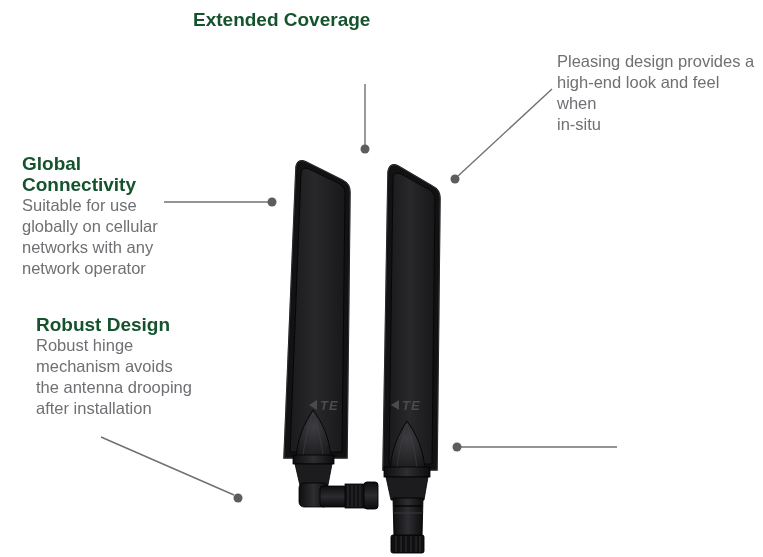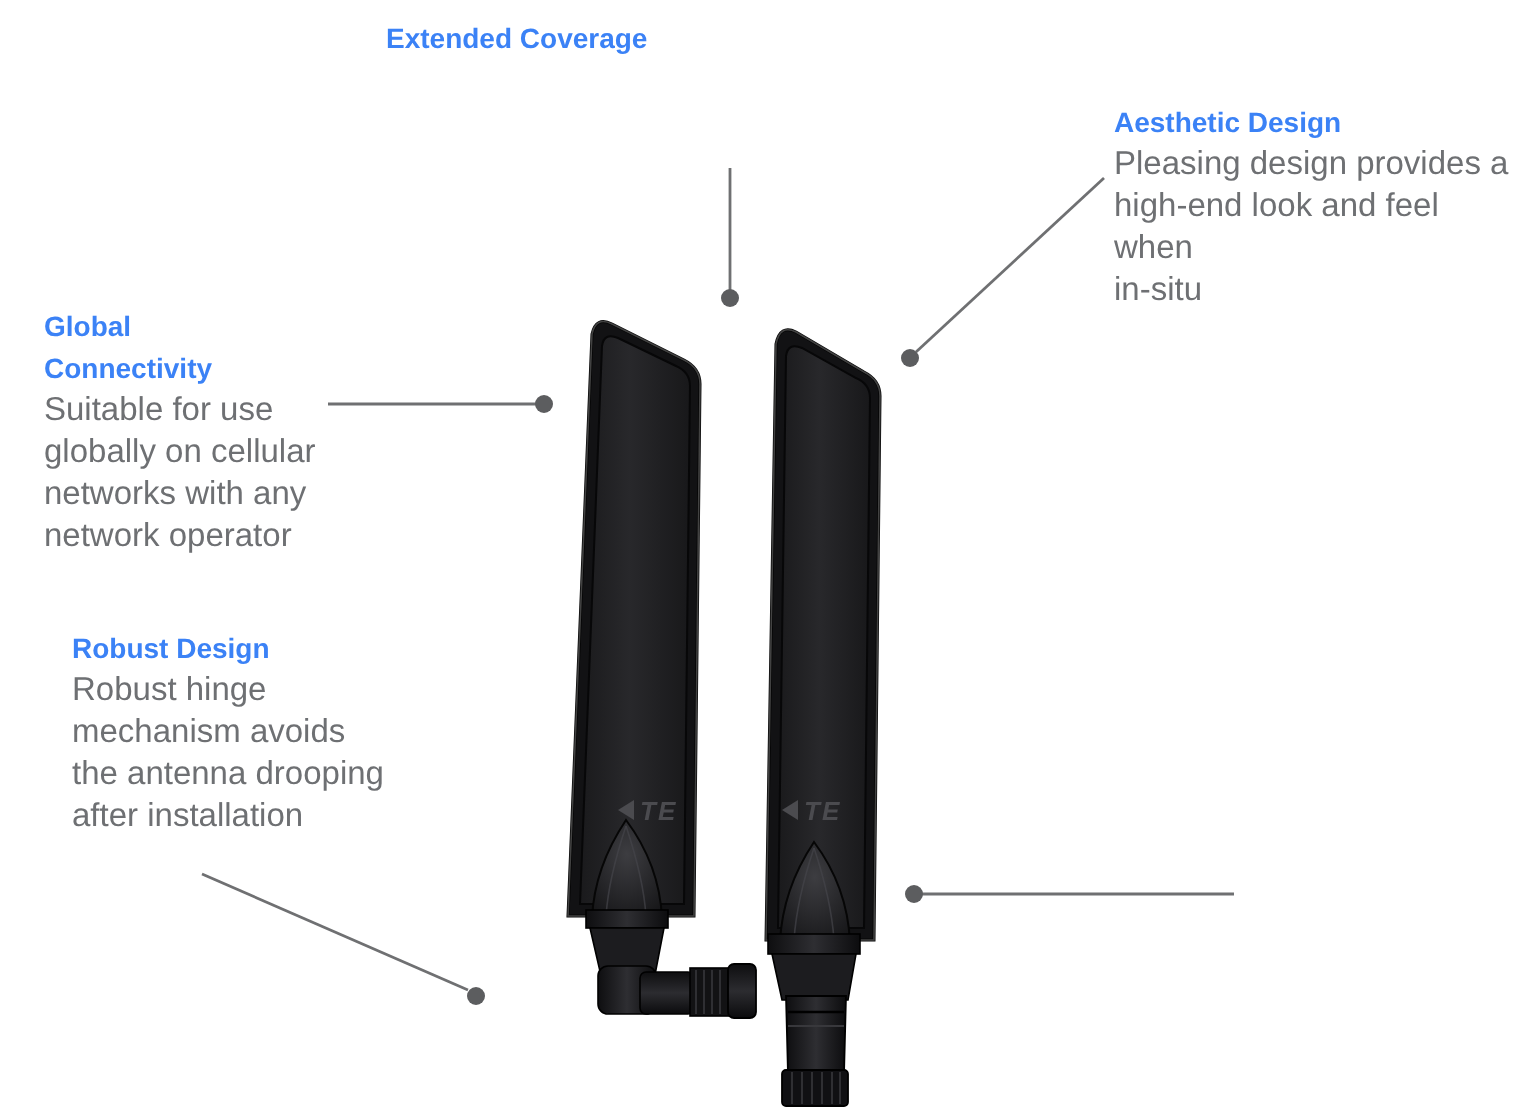--- a/index.html
+++ b/index.html
@@ -16,23 +16,23 @@
     left: 0; top: 0;
     width: 763px; height: 557px;
   }
   .callout {
     position: absolute;
     font-size: 16.5px;
     line-height: 21px;
   }
   .callout h3 {
     margin: 0;
-    font-size: 14px;
+    font-size: 19px;
     font-weight: 700;
-    color: #3b82f6;
+    color: #14532d;
     white-space: pre-line;
   }
   .callout p {
     margin: 0;
     color: #6e7073;
     white-space: pre-line;
   }
 </style>
 </head>
 <body>
@@ -150,21 +150,20 @@
         </g>
       </g>
     </g>
   </svg>
 
   <div class="callout" style="left:193px; top:9px;">
     <h3>Extended Coverage</h3>
   </div>
 
   <div class="callout" style="left:557px; top:51px;">
-    <h3>Aesthetic Design</h3>
     <p>Pleasing design provides a
 high-end look and feel when
 in-situ</p>
   </div>
 
   <div class="callout" style="left:22px; top:153px;">
     <h3>Global
 Connectivity</h3>
     <p>Suitable for use
 globally on cellular

